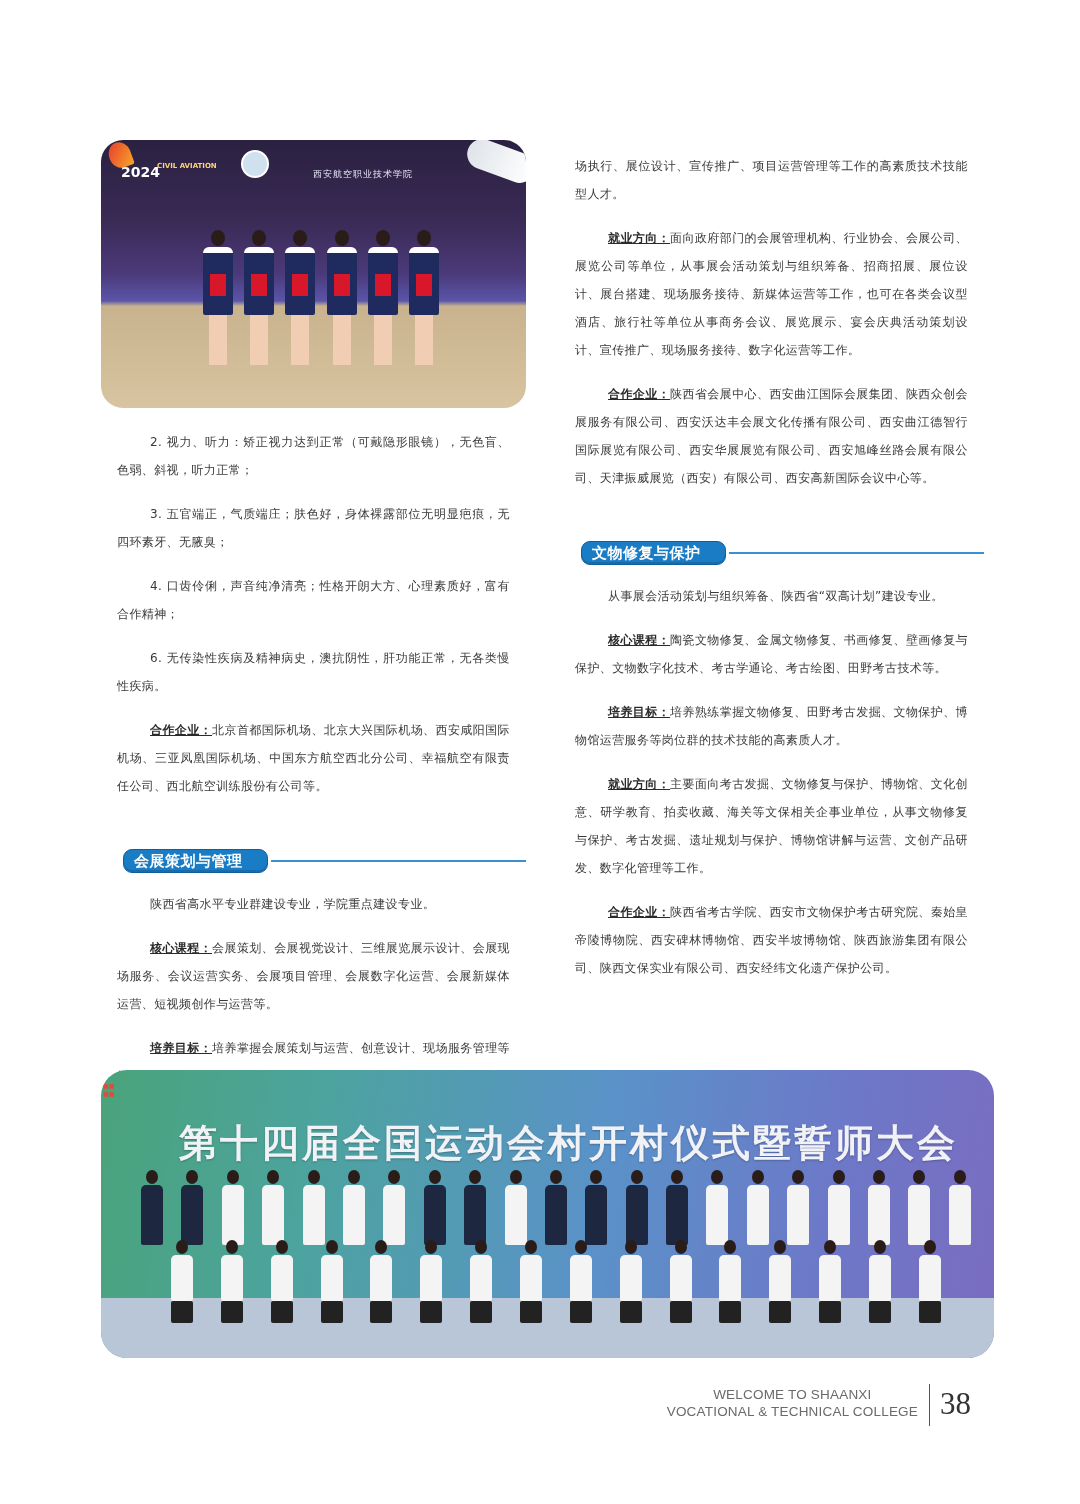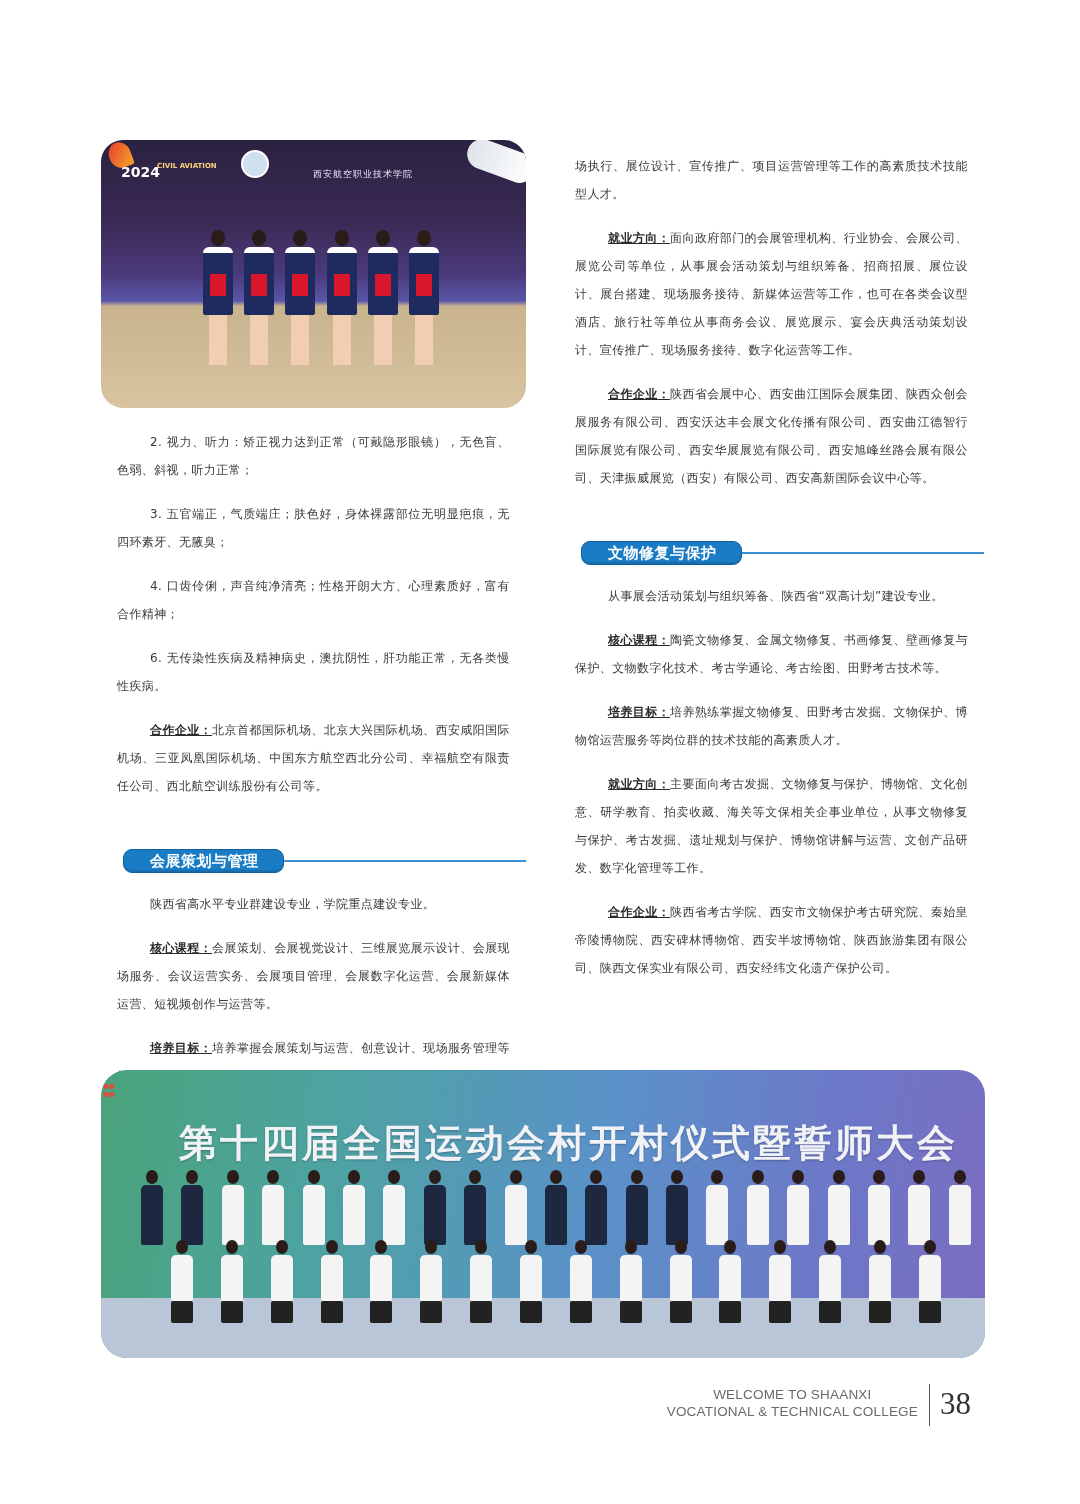--- a/index.html
+++ b/index.html
@@ -6,21 +6,21 @@
   body { width: 1080px; height: 1504px; position: relative; overflow: hidden;
          font-family: "DejaVu Sans", "Liberation Sans", sans-serif; color: #3a3a3a; }
   .col { position: absolute; width: 425px; }
   .col-left { left: 101px; top: 412px; }
   .col-right { left: 559px; top: 136px; }
   .p { font-size: 12px; line-height: 28px; margin: 16px; text-align: justify; letter-spacing: 0.4px; }
   .p.indent { text-indent: 33px; }
   .p b { font-weight: bold; color: #2b2b2b; text-decoration: underline; }
   .gap { height: 28px; }
   .sec-head { position: relative; height: 26px; margin: 4px 0 2px 0; }
-  .sec-head .pill { position: absolute; left: 22px; top: 1px; height: 22px; padding: 0 24px 0 26px;
+  .sec-head .pill { position: absolute; left: 22px; top: 1px; height: 22px; padding: 0 24px 0 10px;
                     background: #1a7cc4; border-radius: 9px 9px 9px 9px; color: #fff;
                     font-size: 15px; font-weight: bold; line-height: 22px; letter-spacing: 0.5px;
                     border: 1px solid #0f5f9c; box-shadow: inset 0 -2px 0 rgba(0,0,0,0.12); }
   .sec-head .rule { position: absolute; left: 170px; right: 0; top: 12px; height: 1.5px; background: #3d8fd0; }
 
   .photo { position: absolute; overflow: hidden; border-radius: 26px; }
   .photo-top { left: 101px; top: 140px; width: 425px; height: 268px; border-radius: 22px;
      background:
        linear-gradient(180deg, rgba(0,0,0,0) 0%, rgba(0,0,0,0) 60%, rgba(210,180,140,0.0) 60%),
        linear-gradient(180deg, #2a2140 0%, #3a2a55 30%, #4b3a7a 50%, #5a55a8 60%, #c9b38f 62%, #d8c4a0 100%); }
@@ -37,21 +37,21 @@
      background: linear-gradient(90deg, #dfe4ea, #ffffff); transform: rotate(20deg); }
   .photo-top .people { position: absolute; left: 100px; top: 90px; width: 240px; height: 140px; display: flex; justify-content: space-between; }
   .photo-top .person { width: 34px; position: relative; }
   .photo-top .person .head { width: 14px; height: 16px; border-radius: 50%; background: #2a1c18; margin: 0 auto; }
   .photo-top .person .torso { width: 30px; height: 62px; margin: 1px auto 0; background: #1f2b5e; border-radius: 6px 6px 2px 2px;
      border-top: 6px solid #ffffff; }
   .photo-top .person .cert { position: absolute; left: 9px; top: 44px; width: 16px; height: 22px; background: #d8182a; }
   .photo-top .person .legs { width: 18px; height: 50px; margin: 0 auto; background: #f0cdb3; }
 
   .photo-bottom { left: 101px; top: 1070px; width: 884px; height: 288px; border-radius: 26px;
-     background: linear-gradient(100deg, #4aa37a 0%, #4da3a0 25%, #5a92c8 55%, #6d78c8 80%, #7a6cc0 100%); }
+     background: linear-gradient(100deg, #4aa37a 0%, #4da3a0 25%, #5a92c8 55%, #6d78c8 80%, #7a6cc0 100%); padding-left: 9px; }
   .photo-bottom .ground { position: absolute; left: 0; right: 0; bottom: 0; height: 60px; background: #b9c6d8; }
   .photo-bottom .banner-text { position: absolute; left: 78px; top: 48px; font-size: 38px; font-weight: bold;
      color: #f0f2f6; letter-spacing: 3px; white-space: nowrap; text-shadow: 0 1px 2px rgba(0,0,0,0.25); }
   .photo-bottom .corner-logo { position: absolute; left: 2px; top: 12px; font-size: 6px; color: #e34a3a; line-height: 8px; }
   .photo-bottom .crowd { position: absolute; left: 40px; top: 100px; width: 830px; height: 160px; }
   .photo-bottom .row { position: absolute; left: 0; right: 0; display: flex; justify-content: space-between; }
   .photo-bottom .row.back { top: 0; }
   .photo-bottom .row.front { top: 70px; padding: 0 30px; }
   .photo-bottom .fig { width: 22px; }
   .photo-bottom .fig .h { width: 12px; height: 14px; border-radius: 50%; background: #2a1c18; margin: 0 auto; }

